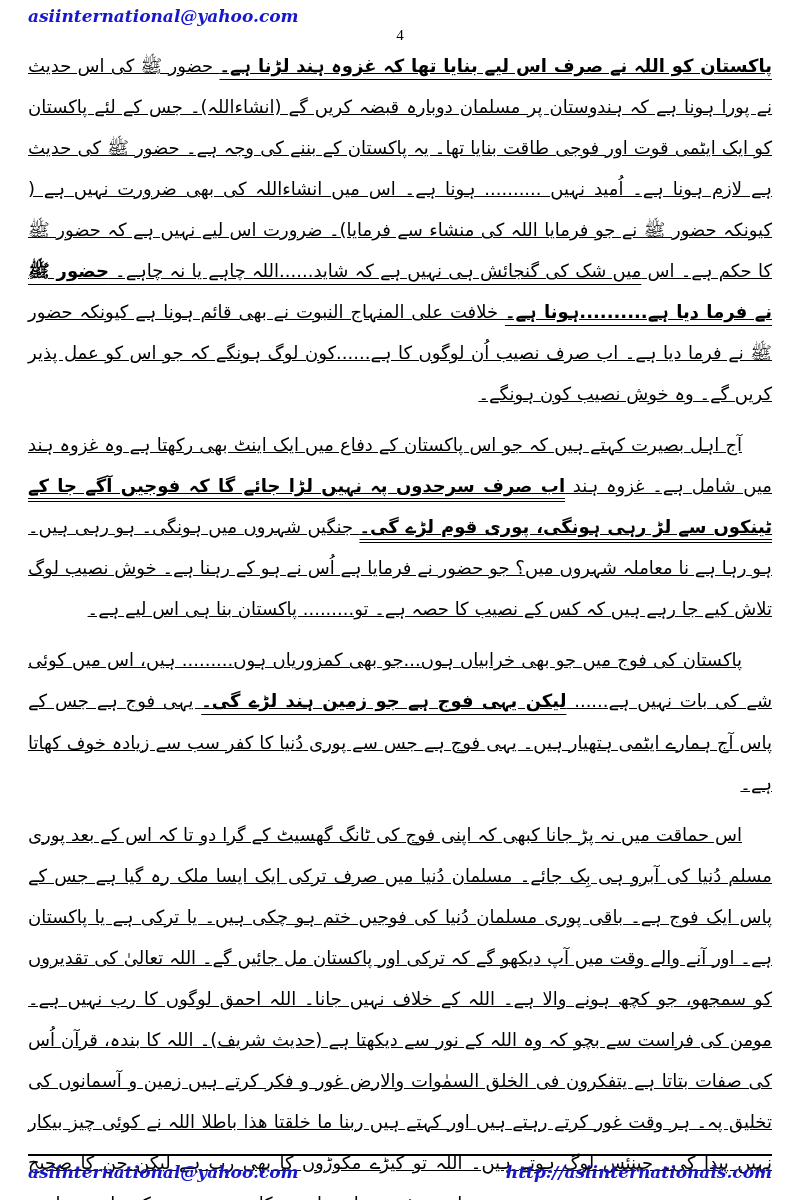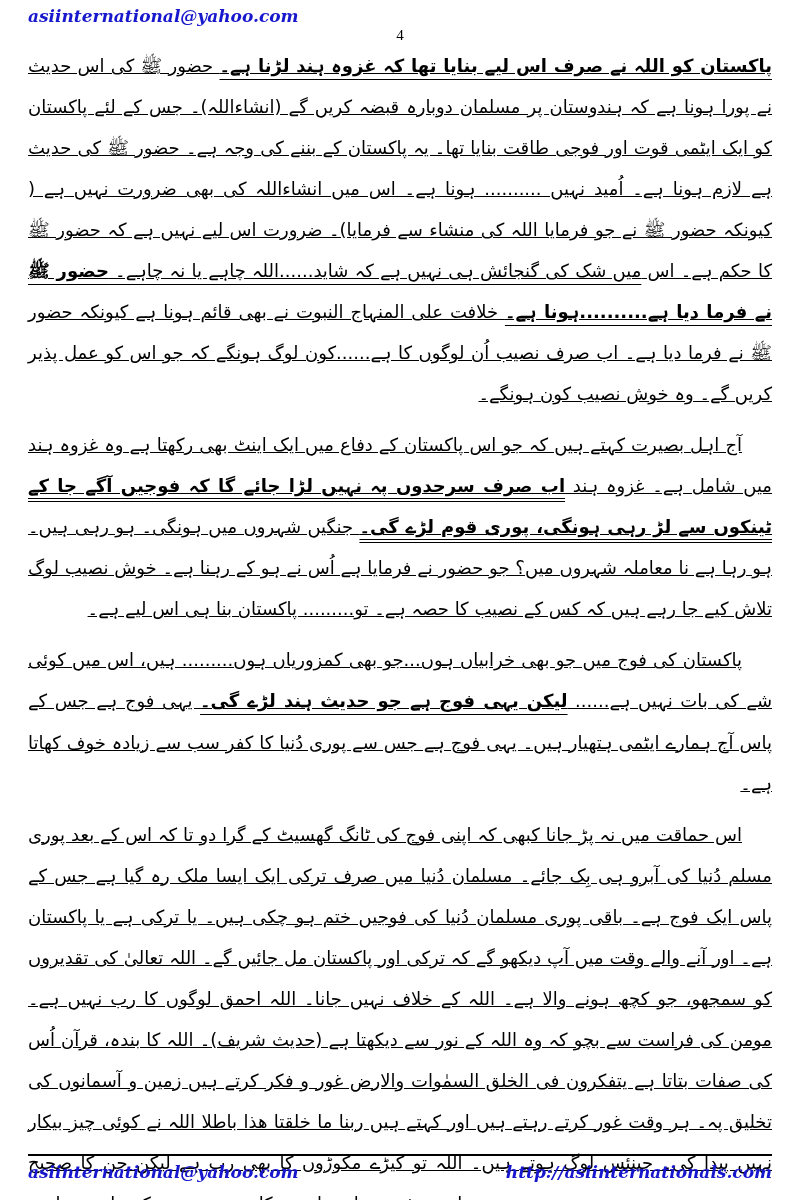--- a/index.html
+++ b/index.html
@@ -79,21 +79,21 @@
 
 <div class="page">
 
   <div class="header-email blue-link" style="color: rgb(23, 23, 205);">asiinternational@yahoo.com</div>
 
   <div class="page-number">4</div>
 
   <div class="doc-body">
       <p class="urdu-paragraph"><span class="seg-bold-underline">پاکستان کو اللہ نے صرف اس لیے بنایا تھا کہ غزوہ ہند لڑنا ہے۔</span><span class="seg-normal"> حضور ﷺ کی اس حدیث نے پورا ہونا ہے کہ ہندوستان پر مسلمان دوبارہ قبضہ کریں گے (انشاءاللہ)۔ جس کے لئے پاکستان کو ایک ایٹمی قوت اور فوجی طاقت بنایا تھا۔ یہ پاکستان کے بننے کی وجہ ہے۔ حضور ﷺ کی حدیث ہے لازم ہونا ہے۔ اُمید نہیں .......... ہونا ہے۔ اس میں انشاءاللہ کی بھی ضرورت نہیں ہے ( کیونکہ حضور ﷺ نے جو فرمایا اللہ کی منشاء سے فرمایا)۔ ضرورت اس لیے نہیں ہے کہ حضور ﷺ کا حکم ہے۔ اس </span><span class="seg-underline">میں شک کی گنجائش ہی نہیں ہے کہ شاید......اللہ چاہے یا نہ چاہے۔ </span><span class="seg-bold-underline">حضور ﷺ نے فرما دیا ہے..........ہونا ہے۔</span><span class="seg-normal"> خلافت علی المنہاج النبوت نے بھی قائم ہونا ہے کیونکہ حضور ﷺ نے فرما دیا ہے۔ اب صرف نصیب اُن لوگوں کا ہے......کون لوگ ہونگے کہ جو اس کو عمل پذیر کریں گے۔ وہ خوش نصیب کون ہونگے۔</span></p>
       <p class="urdu-paragraph"><span class="seg-normal">آج اہل بصیرت کہتے ہیں کہ جو اس پاکستان کے دفاع میں ایک اینٹ بھی رکھتا ہے وہ غزوہ ہند میں شامل ہے۔ غزوہ ہند </span><span class="seg-bold-double-underline">اب صرف سرحدوں پہ نہیں لڑا جائے گا کہ فوجیں آگے جا کے ٹینکوں سے لڑ رہی ہونگی، پوری قوم لڑے گی۔</span><span class="seg-normal"> جنگیں شہروں میں ہونگی۔ ہو رہی ہیں۔ ہو رہا ہے نا معاملہ شہروں میں؟ جو حضور نے فرمایا ہے اُس نے ہو کے رہنا ہے۔ خوش نصیب لوگ تلاش کیے جا رہے ہیں کہ کس کے نصیب کا حصہ ہے۔ تو......... پاکستان بنا ہی اس لیے ہے۔</span></p>
-      <p class="urdu-paragraph"><span class="seg-normal">پاکستان کی فوج میں جو بھی خرابیاں ہوں...جو بھی کمزوریاں ہوں......... ہیں، اس میں کوئی شے کی بات نہیں ہے...... </span><span class="seg-bold-underline">لیکن یہی فوج ہے جو حدیث ہند لڑے گی۔</span><span class="seg-normal"> یہی فوج ہے جس کے پاس آج ہمارے ایٹمی ہتھیار ہیں۔ یہی فوج ہے جس سے پوری دُنیا کا کفر سب سے زیادہ خوف کھاتا ہے۔</span></p>
+      <p class="urdu-paragraph"><span class="seg-normal">پاکستان کی فوج میں جو بھی خرابیاں ہوں...جو بھی کمزوریاں ہوں......... ہیں، اس میں کوئی شے کی بات نہیں ہے...... </span><span class="seg-bold-underline">لیکن یہی فوج ہے جو زمین ہند لڑے گی۔</span><span class="seg-normal"> یہی فوج ہے جس کے پاس آج ہمارے ایٹمی ہتھیار ہیں۔ یہی فوج ہے جس سے پوری دُنیا کا کفر سب سے زیادہ خوف کھاتا ہے۔</span></p>
       <p class="urdu-paragraph"><span class="seg-normal">اس حماقت میں نہ پڑ جانا کبھی کہ اپنی فوج کی ٹانگ گھسیٹ کے گرا دو تا کہ اس کے بعد پوری مسلم دُنیا کی آبرو ہی بِک جائے۔ مسلمان دُنیا میں صرف ترکی ایک ایسا ملک رہ گیا ہے جس کے پاس ایک فوج ہے۔ باقی پوری مسلمان دُنیا کی فوجیں ختم ہو چکی ہیں۔ یا ترکی ہے یا پاکستان ہے۔ اور آنے والے وقت میں آپ دیکھو گے کہ ترکی اور پاکستان مل جائیں گے۔ اللہ تعالیٰ کی تقدیروں کو سمجھو، جو کچھ ہونے والا ہے۔ اللہ کے خلاف نہیں جانا۔ اللہ احمق لوگوں کا رب نہیں ہے۔ مومن کی فراست سے بچو کہ وہ اللہ کے نور سے دیکھتا ہے (حدیث شریف)۔ اللہ کا بندہ، قرآن اُس کی صفات بتاتا ہے یتفکرون فی الخلق السمٰوات والارض غور و فکر کرتے ہیں زمین و آسمانوں کی تخلیق پہ۔ ہر وقت غور کرتے رہتے ہیں اور کہتے ہیں ربنا ما خلقتا ھذا باطلا اللہ نے کوئی چیز بیکار نہیں پیدا کی۔ جینئس لوگ ہوتے ہیں۔ اللہ تو کیڑے مکوڑوں کا بھی رب ہے لیکن جن کا صحیح معنوں میں وہ رب ہے وہ بندہ مومن ہوتا ہے، شیروں اور دلیروں کا رب ہے۔ جن کی بات سنتا ہے اور جن کی بات مانتا ہے۔ </span></p>
     </div>
 
   <div class="footer">
     <div class="footer-rule"></div>
     <div class="footer-row">
       <span class="footer-email blue-link" style="color: rgb(23, 23, 205);">asiinternational@yahoo.com</span>
       <span class="footer-site blue-link" style="color: rgb(23, 23, 205);">http://asiinternationals.com</span>
     </div>
   </div>

